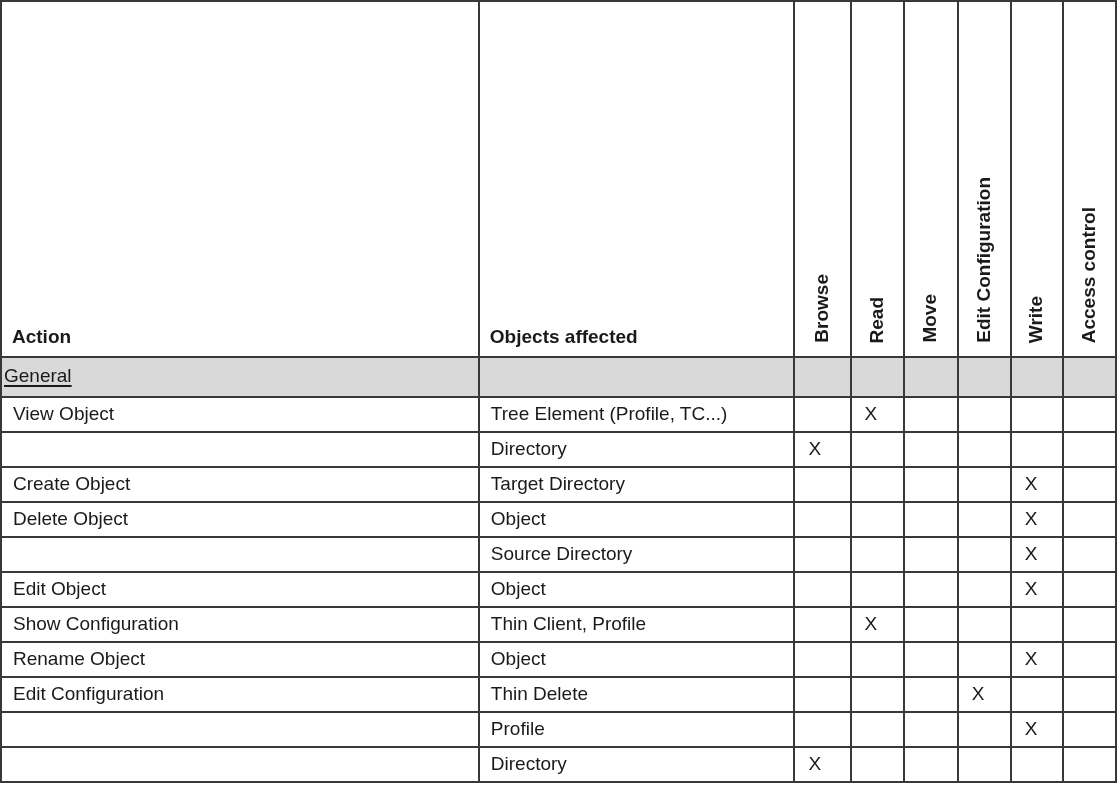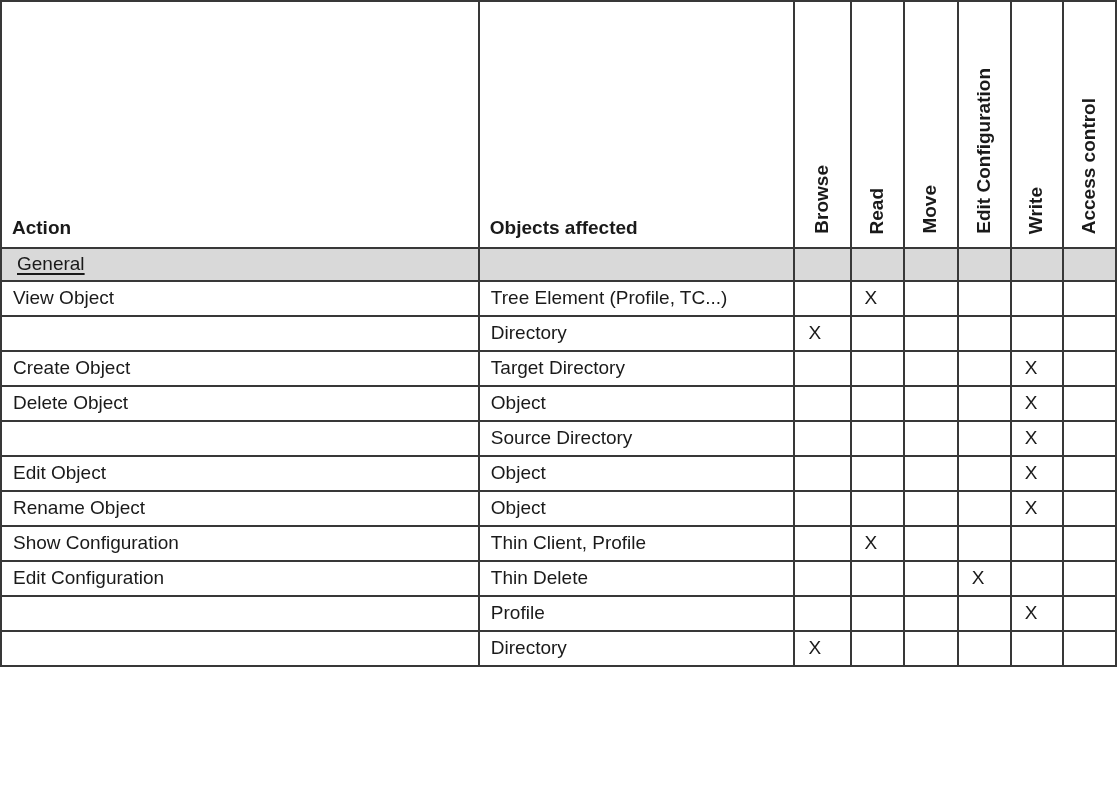--- a/index.html
+++ b/index.html
@@ -17,44 +17,44 @@
     table-layout: fixed;
     width: 1117px;
   }
   .perm-table th, .perm-table td {
     border: 2px solid #383838;
     font-size: 19px;
     overflow: hidden;
   }
   
   .perm-table thead th {
-    height: 247px;
+    height: 356px;
     vertical-align: bottom;
     font-weight: bold;
     text-align: left;
     padding: 0 4px 8px 10px;
     background: #ffffff;
   }
   .perm-table thead th.col-perm {
     text-align: center;
     padding: 0 0 8px 0;
   }
   .rot-text {
     display: inline-block;
     writing-mode: vertical-rl;
     transform: rotate(180deg);
     white-space: nowrap;
     font-weight: bold;
     line-height: 1.1;
   }
   
   .section-row td {
-    height: 33px;
+    height: 40px;
     background: #d9d9d9;
-    padding: 0 4px 2px 15px;
+    padding: 0 4px 2px 2px;
     vertical-align: middle;
     margin-left: 20px;
   }
   .section-label {
     text-decoration: underline;
     text-underline-offset: 3px;
     text-decoration-thickness: 2px;
   }
   
   .data-row td {
@@ -170,37 +170,37 @@
         <td>Edit Object</td>
         <td>Object</td>
         <td class="mark-cell"></td>
         <td class="mark-cell"></td>
         <td class="mark-cell"></td>
         <td class="mark-cell"></td>
         <td class="mark-cell">X</td>
         <td class="mark-cell"></td>
       </tr>
       <tr class="data-row">
+        <td>Show Configuration</td>
+        <td>Thin Client, Profile</td>
+        <td class="mark-cell"></td>
+        <td class="mark-cell">X</td>
+        <td class="mark-cell"></td>
+        <td class="mark-cell"></td>
+        <td class="mark-cell"></td>
+        <td class="mark-cell"></td>
+      </tr>
+      <tr class="data-row">
         <td>Rename Object</td>
         <td>Object</td>
         <td class="mark-cell"></td>
         <td class="mark-cell"></td>
         <td class="mark-cell"></td>
         <td class="mark-cell"></td>
         <td class="mark-cell">X</td>
-        <td class="mark-cell"></td>
-      </tr>
-      <tr class="data-row">
-        <td>Show Configuration</td>
-        <td>Thin Client, Profile</td>
-        <td class="mark-cell"></td>
-        <td class="mark-cell">X</td>
-        <td class="mark-cell"></td>
-        <td class="mark-cell"></td>
-        <td class="mark-cell"></td>
         <td class="mark-cell"></td>
       </tr>
       <tr class="data-row">
         <td>Edit Configuration</td>
         <td>Thin Delete</td>
         <td class="mark-cell"></td>
         <td class="mark-cell"></td>
         <td class="mark-cell"></td>
         <td class="mark-cell">X</td>
         <td class="mark-cell"></td>

